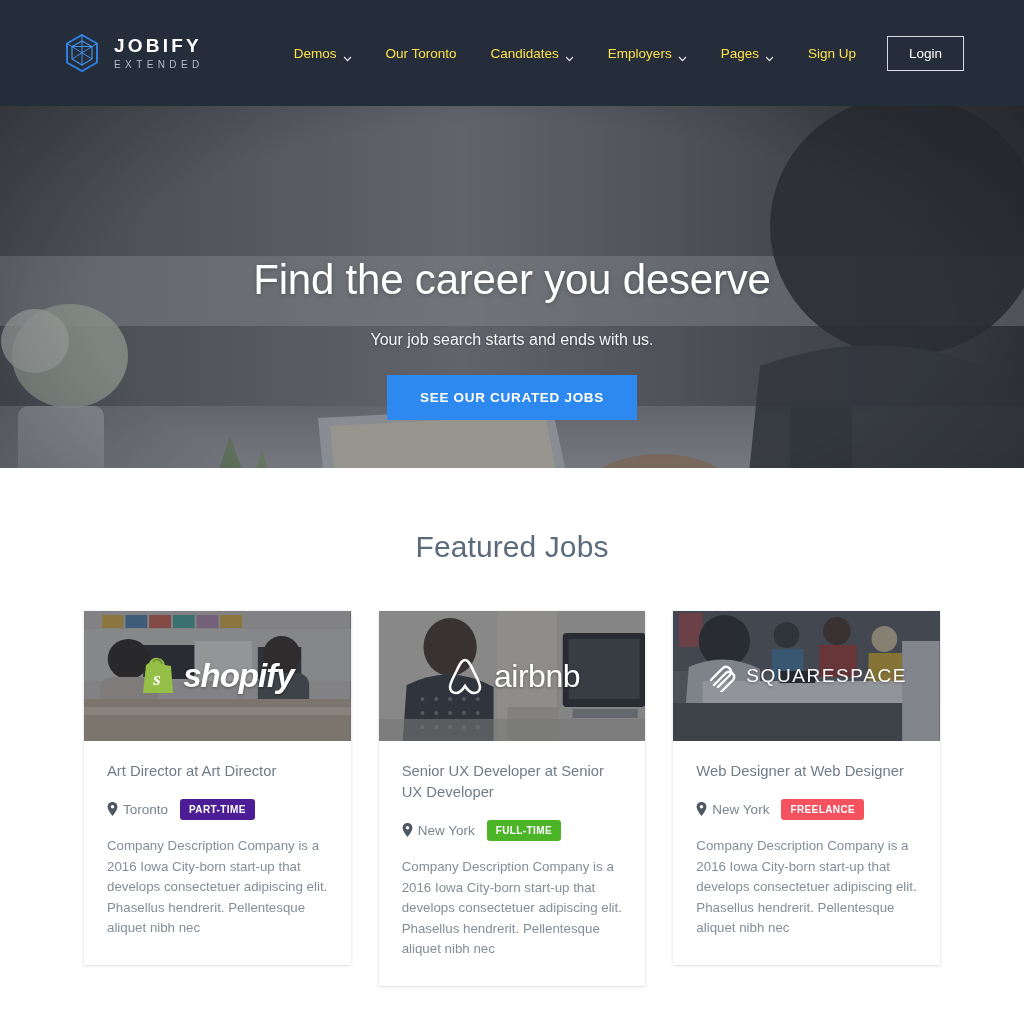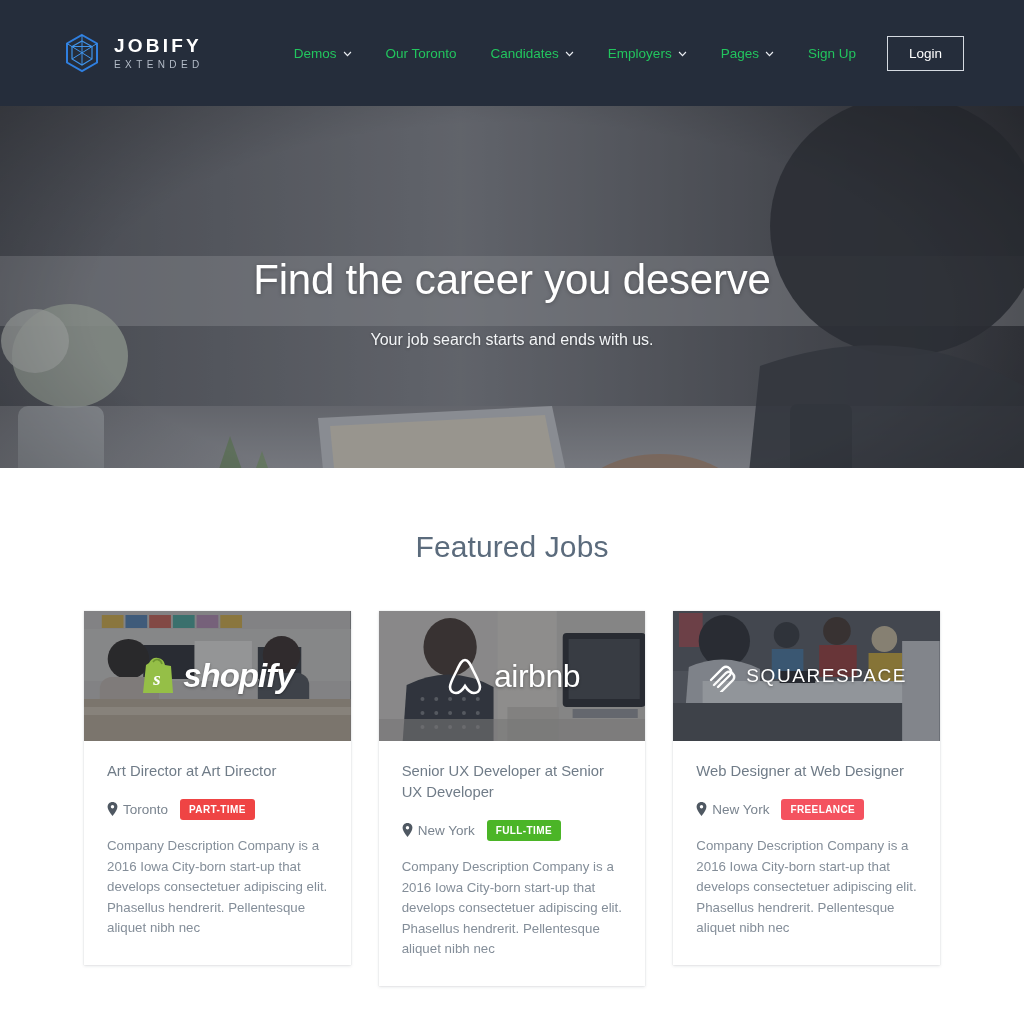--- a/index.html
+++ b/index.html
@@ -29,25 +29,25 @@
     color: #ffffff; font-size: 19px; font-weight: bold;
     letter-spacing: 3.2px;
   }
   .brand-sub {
     color: #b4bcc8; font-size: 10px; letter-spacing: 4.4px;
     margin-top: 5px;
   }
 
   .main-nav { display: flex; align-items: center; gap: 0; }
   .nav-item {
-    color: #22c55e;
+    color: #fde047;
     font-size: 13.5px;
     padding: 8px 17px;
     white-space: nowrap;
-    display: flex; align-items: center; gap: 6px;
+    display: flex; align-items: flex-end; gap: 6px;
     cursor: pointer;
   }
   .caret {
     width: 9px; height: 6px; display: inline-block;
     position: relative; top: 1px;
   }
   .login-btn {
     border: 1px solid #d5dae1;
     color: #ffffff;
     font-size: 13.5px;
@@ -279,20 +279,21 @@
     <path d="M760 260 Q900 210 1024 280 L1024 454 L740 454 Z" fill="#3c4045" opacity="0.92"></path>
     <ellipse cx="660" cy="390" rx="78" ry="42" fill="#b58f72" opacity="0.85"></ellipse>
     <ellipse cx="760" cy="440" rx="90" ry="46" fill="#a9866c" opacity="0.85"></ellipse>
     <rect width="1024" height="454" fill="url(#vig)"></rect>
   </svg>
   <div class="hero-overlay"></div>
 
   <div class="hero-inner">
     <h1 class="hero-title">Find the career you deserve</h1>
     <p class="hero-sub">Your job search starts and ends with us.</p>
+    <button class="hero-cta">SEE OUR CURATED JOBS</button>
   </div>
 </section>
 
 <section class="featured">
   <h2 class="section-title">Featured Jobs</h2>
 
   <div class="cards">
 
     <article class="job-card">
       <div class="card-media">
@@ -330,21 +331,21 @@
       <div class="card-body">
         <h3 class="job-title">Art Director at Art Director</h3>
         <div class="job-meta">
           <span class="job-loc">
             <svg class="pin" viewBox="0 0 11 14">
                 <path d="M5.5 0 C2.5 0 0.6 2.2 0.6 4.7 C0.6 8.2 5.5 14 5.5 14 C5.5 14 10.4 8.2 10.4 4.7 C10.4 2.2 8.5 0 5.5 0 Z" fill="#4f5862"></path>
                 <circle cx="5.5" cy="4.7" r="1.7" fill="#ffffff"></circle>
               </svg>
             <span>Toronto</span>
           </span>
-          <span class="badge" style="background:#ef4444">PART-TIME</span>
+          <span class="badge" style="background:#4c1d95">PART-TIME</span>
         </div>
         <p class="job-desc">Company Description Company is a 2016 Iowa City-born start-up that develops consectetuer adipiscing elit. Phasellus hendrerit. Pellentesque aliquet nibh nec</p>
       </div>
     </article>
 
     <article class="job-card">
       <div class="card-media">
         <svg viewBox="0 0 270 130" preserveAspectRatio="none" style="width:100%;height:100%;display:block">
           <rect width="270" height="130" fill="#d6d2cb"></rect>
           <rect x="0" y="0" width="120" height="130" fill="#dcd8d1"></rect>

